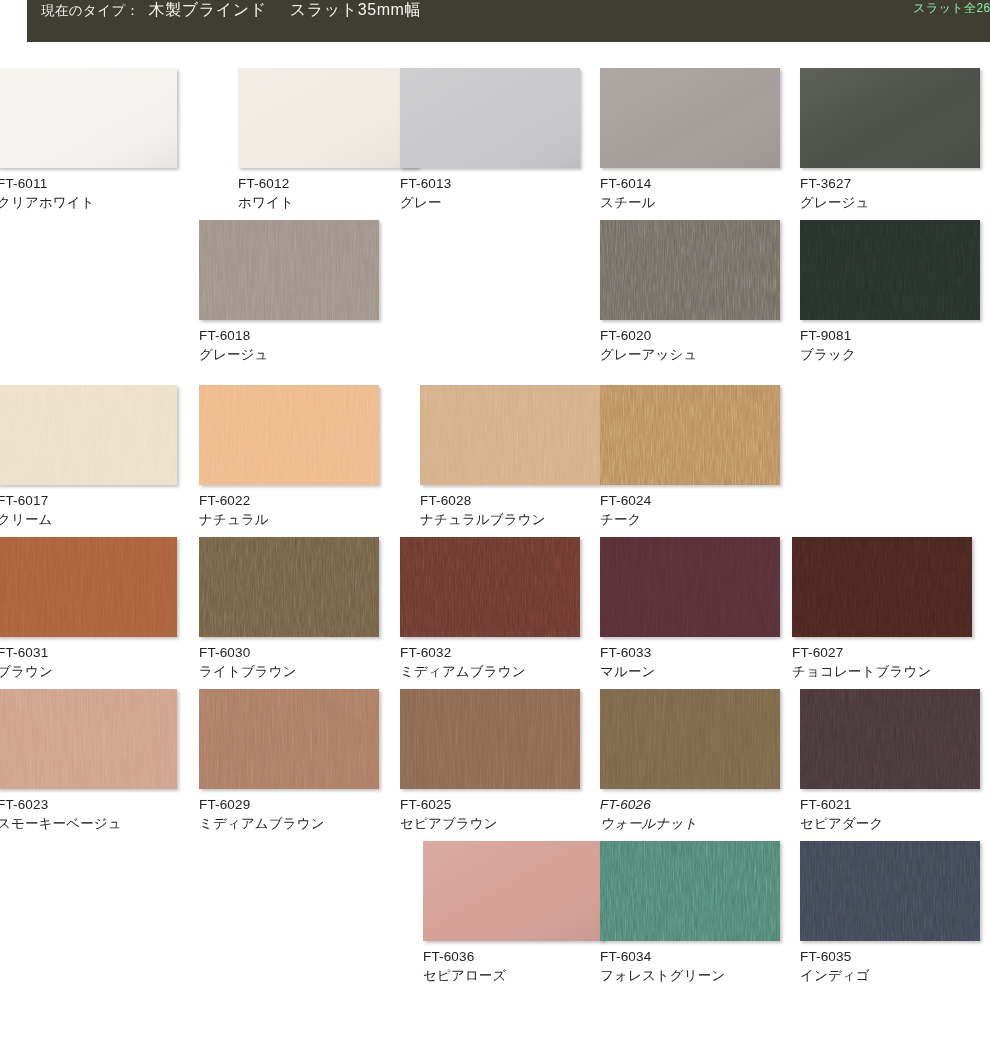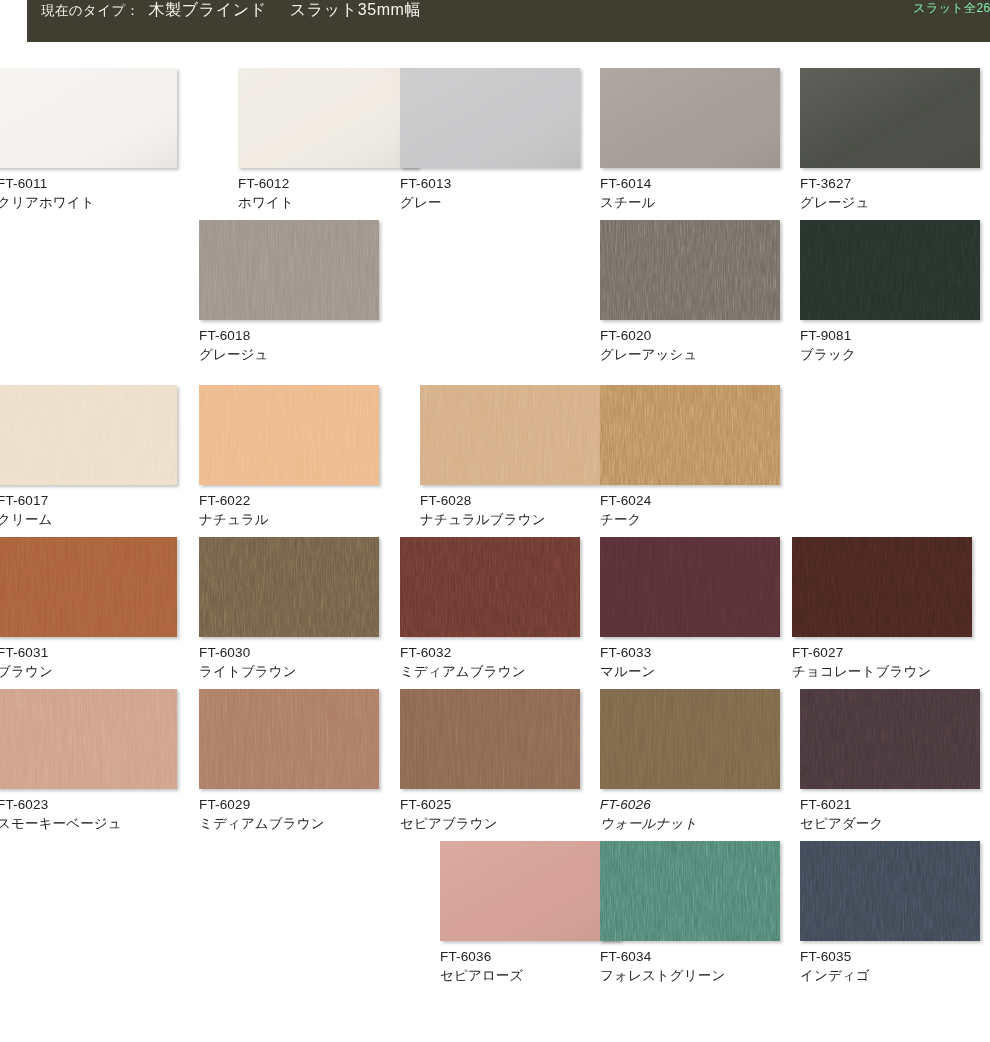--- a/index.html
+++ b/index.html
@@ -492,21 +492,21 @@
             </filter>
           </defs>
           <rect width="180" height="100" filter="url(#gr25)" opacity="0.55" style="mix-blend-mode:overlay"></rect>
         </svg>
       </div>
       <div class="swatch-meta">
         <div class="swatch-code">FT-6021</div>
         <div class="swatch-name">セピアダーク</div>
       </div>
     </div>
-    <div class="swatch-cell" style="left: 400px; top: 799px; padding-left: 40px;">
+    <div class="swatch-cell" style="left: 383px; top: 799px; padding-left: 40px;">
       <div class="swatch-chip" style="background: rgb(214, 161, 151);">
         <svg class="grain" width="180" height="100" viewBox="0 0 180 100" preserveAspectRatio="none">
           <defs>
             <linearGradient id="sm26" x1="0" y1="0" x2="1" y2="1">
               <stop offset="0" stop-color="#ffffff" stop-opacity="0.10"></stop>
               <stop offset="0.55" stop-color="#ffffff" stop-opacity="0.0"></stop>
               <stop offset="1" stop-color="#000000" stop-opacity="0.06"></stop>
             </linearGradient>
           </defs>
           <rect width="180" height="100" fill="url(#sm26)"></rect>

